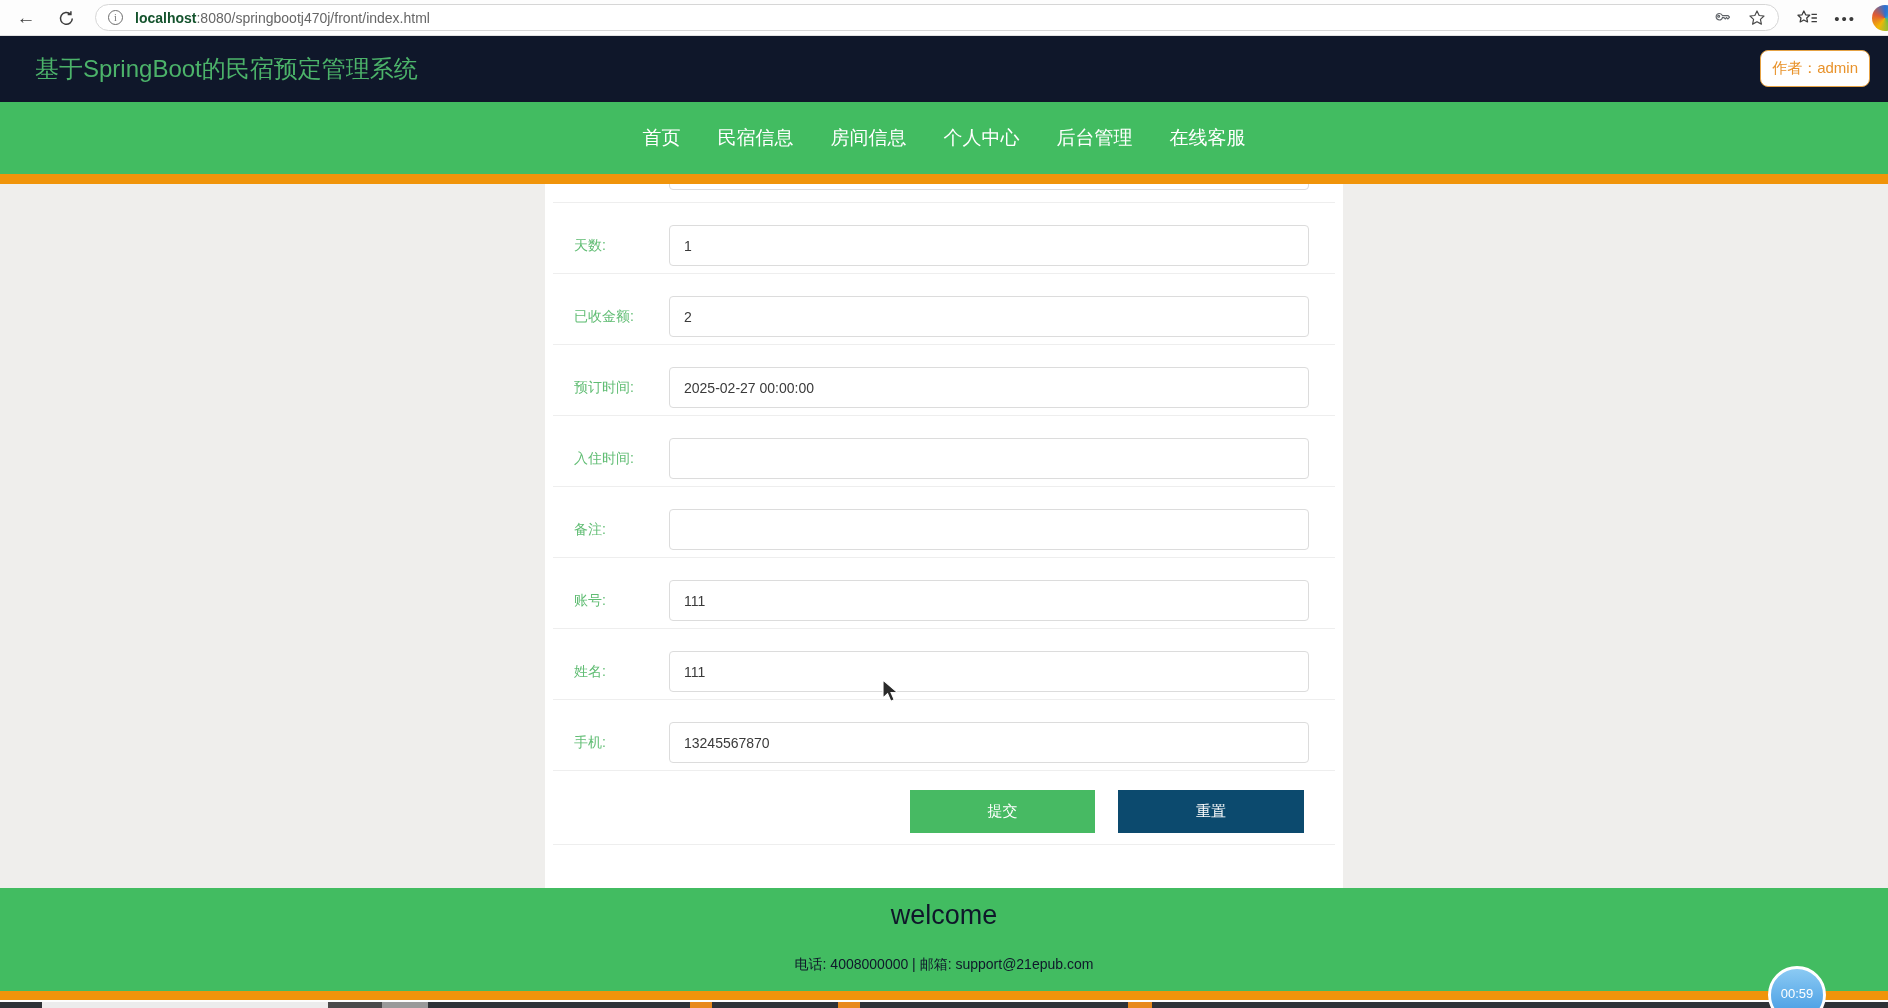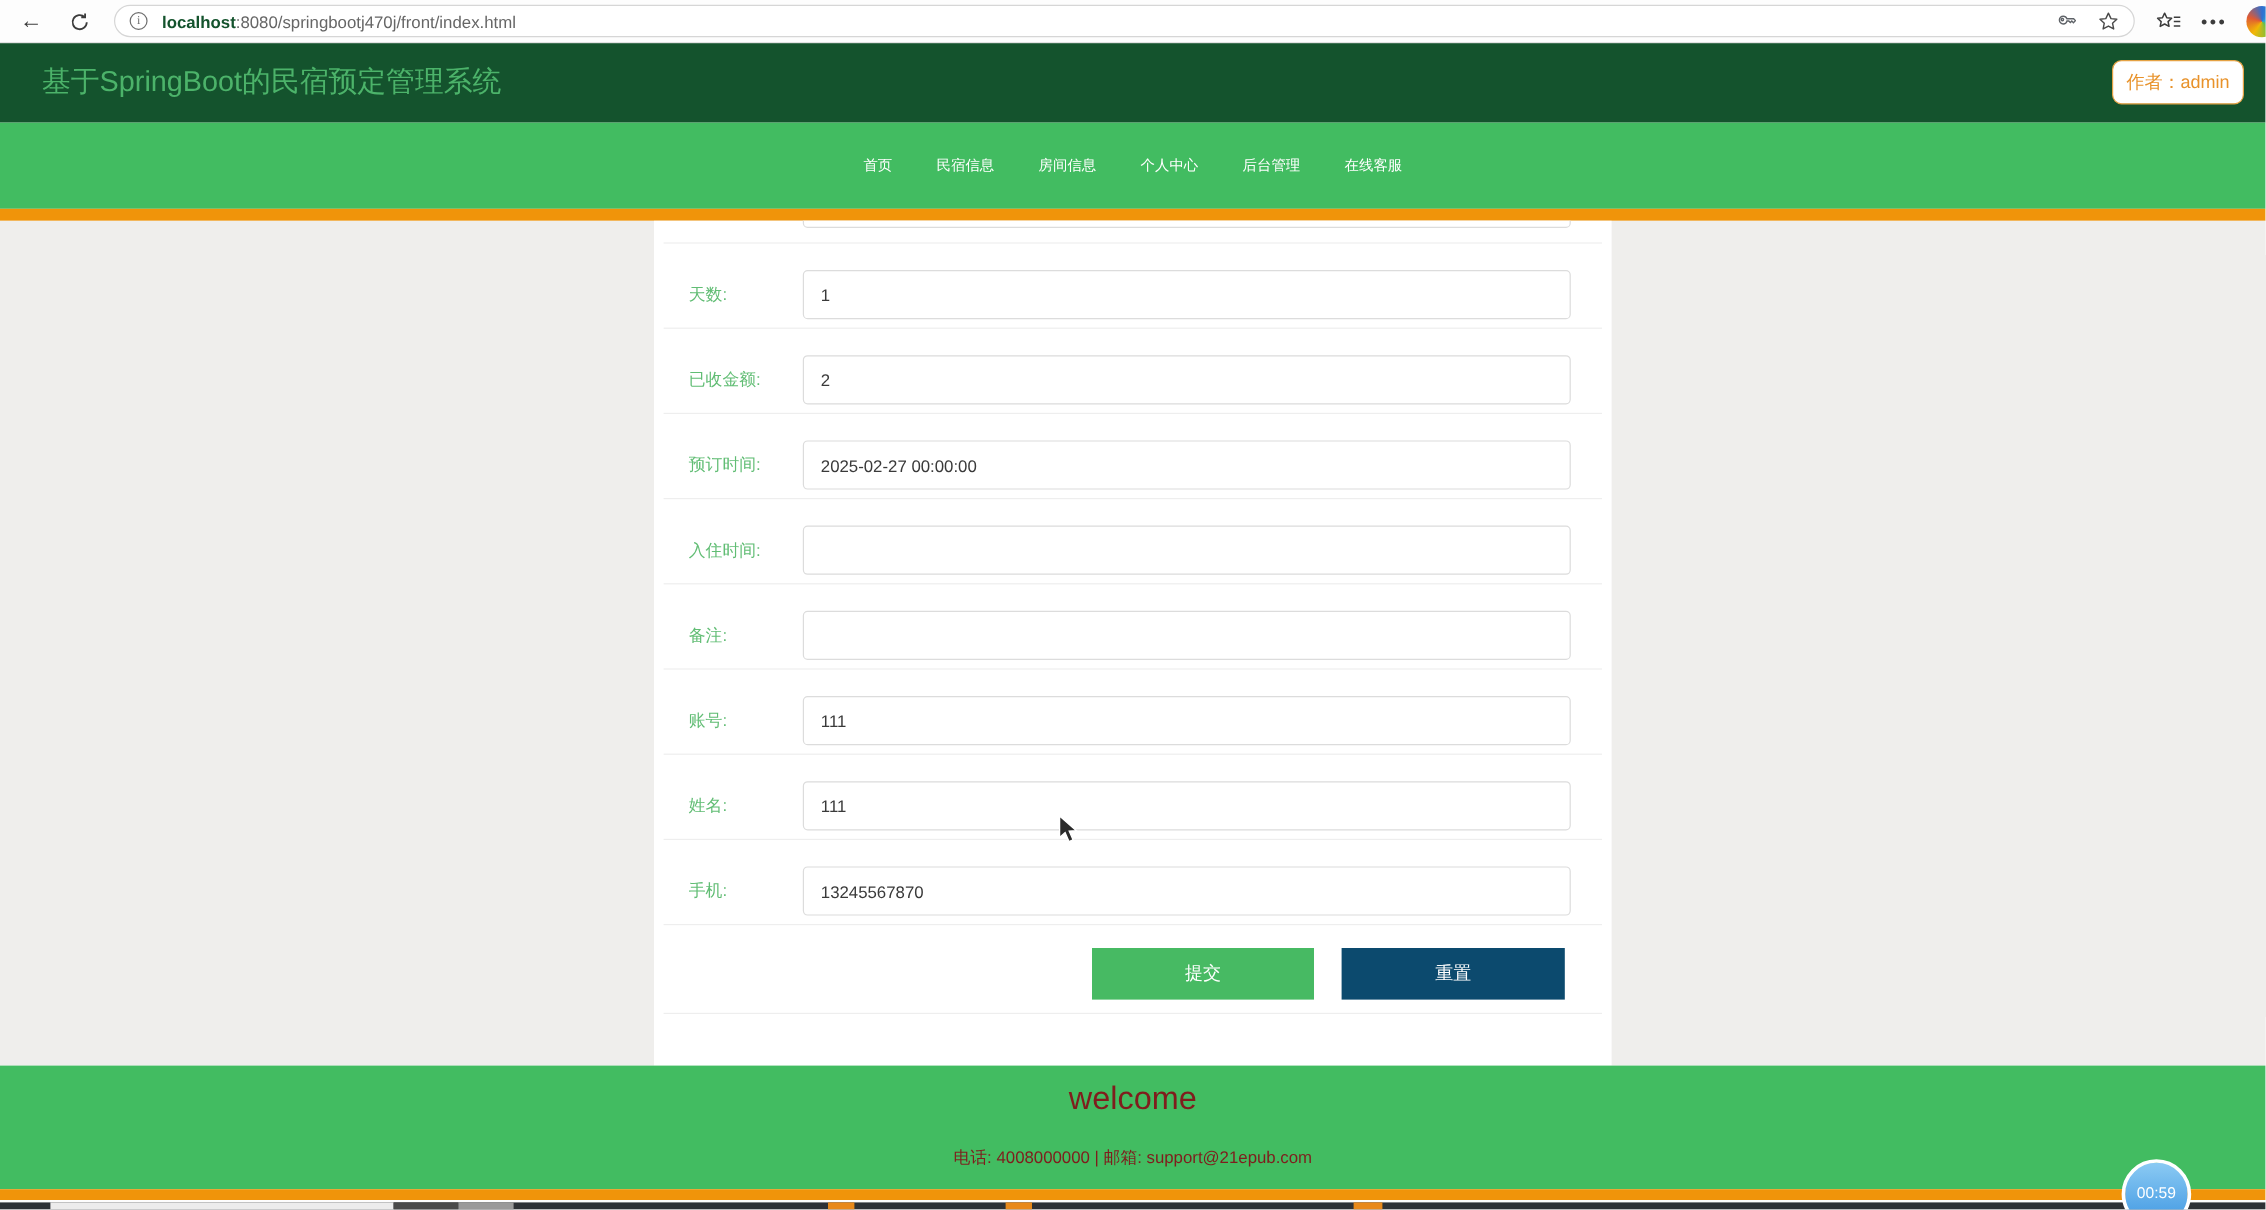--- a/index.html
+++ b/index.html
@@ -16,28 +16,28 @@
                  font-size:10px; line-height:13px; text-align:center; font-family:"Liberation Serif",serif; flex:0 0 auto; }
   .url { margin-left:12px; font-size:14px; color:#666; white-space:nowrap; }
   .url b { color:#14532d; font-weight:bold; }
   .addr-right { margin-left:auto; display:flex; align-items:center; gap:18px; }
   .chrome-right { position:absolute; right:0; top:0; height:36px; display:flex; align-items:center; gap:16px; padding-right:2px; }
   .dots { letter-spacing:2px; font-size:15px; color:#3c3c3c; }
   .copilot { width:26px; height:26px; border-radius:50%; margin-right:-12px;
              background:conic-gradient(#2f6fd0,#25a3d8,#6fbf44,#f2b705,#e05a33,#2f6fd0); }
 
   
-  .site-header { height:66px; background:#14532d; position:relative; }
+  .site-header { height:66px; background:#0f172a; position:relative; }
   .site-title { position:absolute; left:35px; top:0; line-height:66px; font-size:24px; font-weight:500; color:#4cb36a; }
   .author-badge { position:absolute; right:18px; top:14px; border:1.5px solid #e5a244; border-radius:8px;
                   color:#e8922a; font-size:15px; padding:8px 11px; background:#fff; }
 
   
   .nav { height:72px; background:#42bc61; display:flex; justify-content:center; align-items:center; gap:37px; }
-  .nav a { color:#fff; font-size:12px; text-decoration:none; cursor:pointer; }
+  .nav a { color:#fff; font-size:19px; text-decoration:none; cursor:pointer; }
   .rule-orange-top { height:10px; background:#f0940a; }
 
   
   .page { height:704px; background:#efeeec; }
   .card { width:798px; height:722px; margin:0 auto; background:#fff; }
   .stub { height:18px; position:relative; overflow:hidden; }
   .stub-box { position:absolute; left:124px; top:-26px; width:640px; height:32px;
               border:1px solid #dcdcdc; border-radius:4px; background:#fff; }
   .form-row { height:71px; margin:0 8px; border-top:1px solid #eee; padding:15px 0 0 0; display:flex; align-items:center; }
   .form-row label { width:116px; padding-left:21px; font-size:14px; color:#61bd74; flex:0 0 auto; }
@@ -45,21 +45,21 @@
                     padding:0 14px; font-size:14px; color:#3a3a3a; outline:none; background:#fff;
                     font-family:"Liberation Sans","DejaVu Sans",sans-serif; }
   .button-row { margin:0 8px; border-top:1px solid #eee; padding:19px 0 11px 0; display:flex; }
   .btn { width:185px; height:43px; border:none; border-radius:0; color:#fff; font-size:15px; cursor:pointer;
          font-family:"Liberation Sans","DejaVu Sans",sans-serif; }
   .btn-submit { margin-left:357px; background:#47ba63; }
   .btn-reset  { margin-left:23px;  background:#0c4a6e; width:186px; }
   .card-end { margin:0 8px; border-top:1px solid #eee; height:28px; }
 
   
-  .footer { height:103px; background:#42bc61; color:#7f1d1d; text-align:center; }
+  .footer { height:103px; background:#42bc61; color:#0f172a; text-align:center; }
   .footer-title { font-size:27px; padding-top:12px; font-weight:400; }
   .footer-contact { font-size:14px; margin-top:25px; }
   .rule-orange-bottom { height:9px; background:#f0940a; }
   .rule-white { height:2px; background:#fdfdfd; }
   .taskbar { height:6px; background:#2e3236; position:relative; }
   .taskbar span { position:absolute; top:0; height:6px; }
 
   
   .timer { position:absolute; left:1768px; top:966px; width:58px; height:58px; border-radius:50%;
            border:3px solid #fff; background:linear-gradient(180deg,#8bcaf3,#3f97e2);

